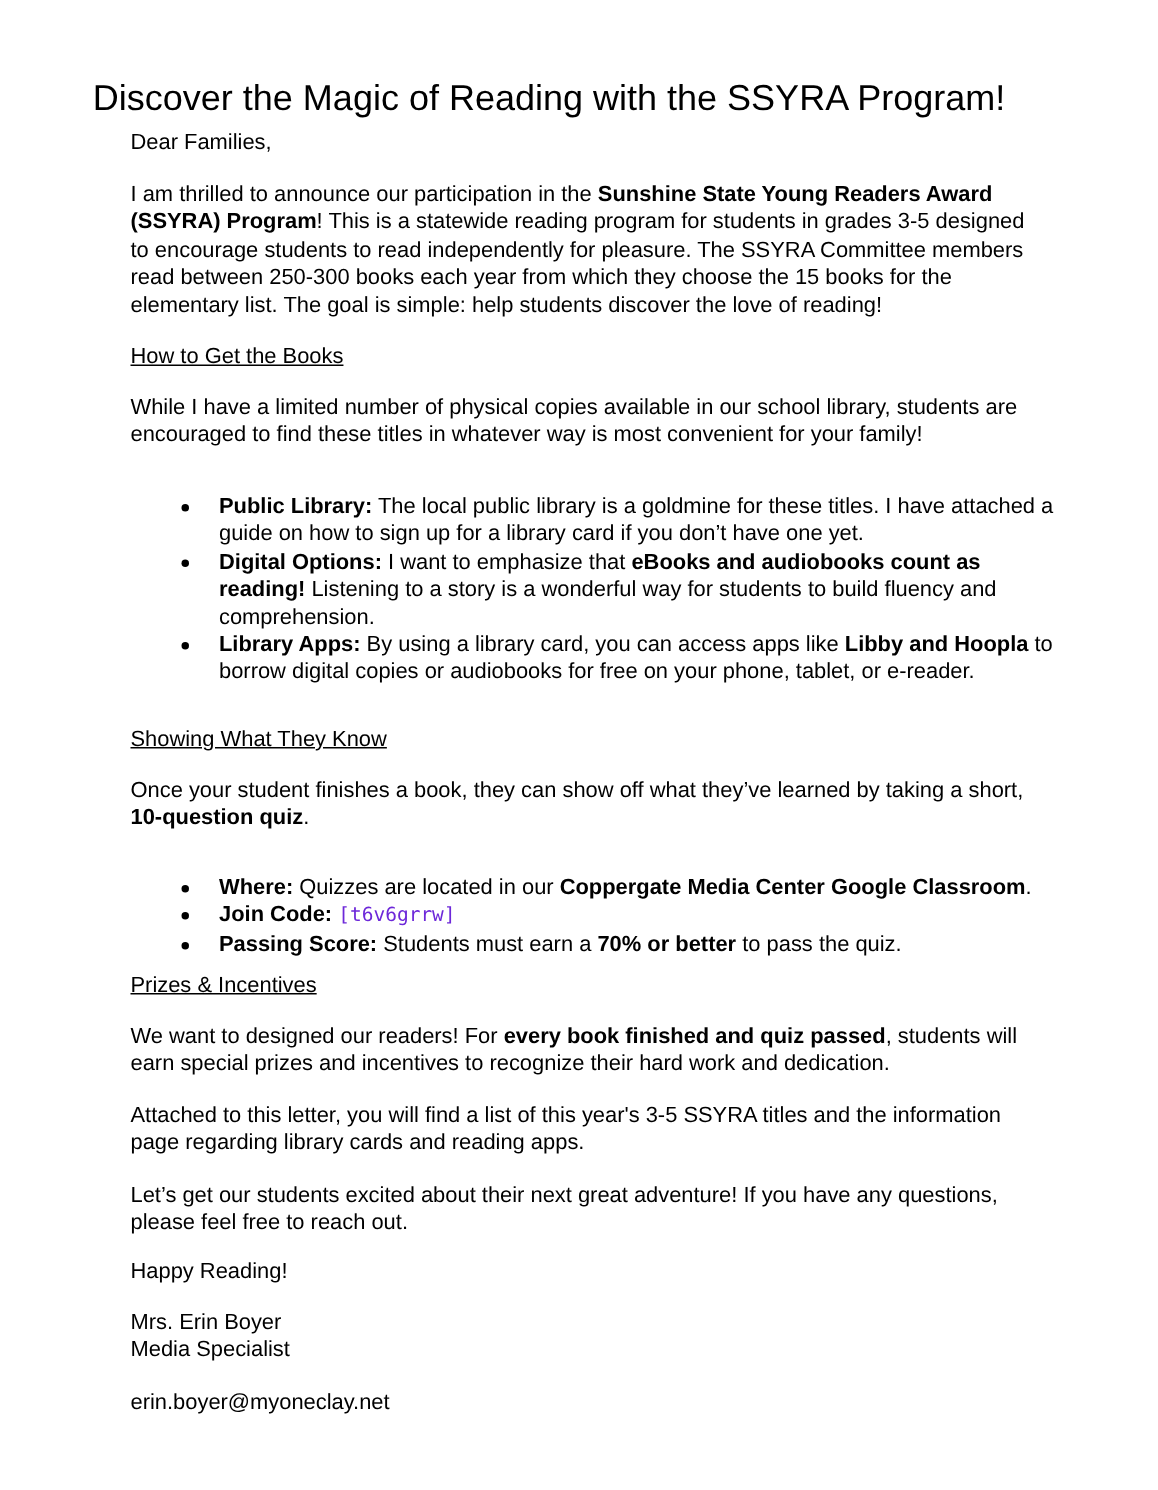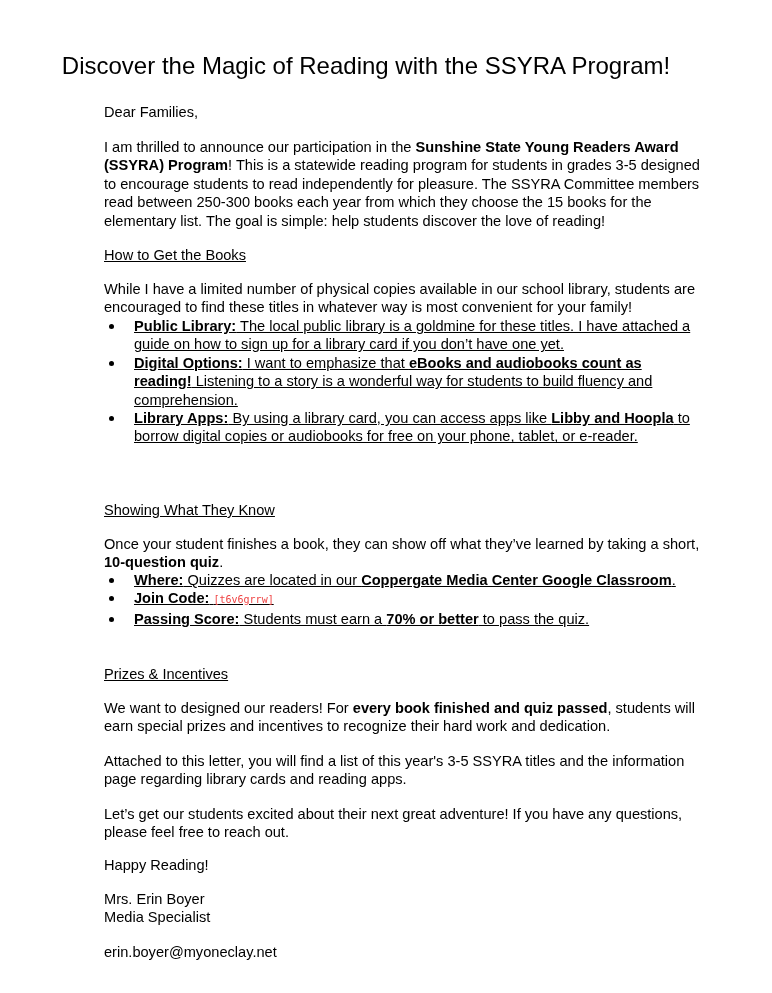--- a/index.html
+++ b/index.html
@@ -6,29 +6,29 @@
     body {
       width: 772px; height: 993px; position: relative; overflow: hidden;
       font-family: "Liberation Sans", sans-serif; color: #000;
       font-size: 14.6px; line-height: 18.4px;
     }
     .page { position: absolute; left: 87px; top: 0; width: 610px; }
     .title {
       position: absolute; left: 0; right: 0; top: 36px; width: 732px; margin-left: -87px;
       text-align: center; font-size: 24px; line-height: 28px; font-weight: normal;
     }
-    .abs { position: absolute; left: 0; width: 610px; margin: 17px; }
+    .abs { position: absolute; left: 0; width: 610px; margin: 0; }
     .h { text-decoration: underline; }
     b { font-weight: bold; }
-    ul { position: absolute; left: 0; margin: 0; padding: 0; list-style: none; width: 610px; text-decoration: underline; }
+    ul { position: absolute; left: 0; margin: 12px; padding: 0; list-style: none; width: 610px; }
     ul li { position: relative; padding-left: 47px; margin: 0; }
     ul li .bullet {
       position: absolute; left: 22px; top: 7px; width: 5px; height: 5px; border-radius: 50%; background: #000;
     }
-    .code { font-family: "DejaVu Sans Mono", monospace; font-size: 10px; color: #ef4444; }
+    .code { font-family: "DejaVu Sans Mono", monospace; font-size: 13px; color: #6d28d9; }
   </style>
 </head>
 <body>
 
 <div class="page">
   <h1 class="title">Discover the Magic of Reading with the SSYRA Program!</h1>
 
   <p class="abs" style="top:86px">Dear Families,</p>
 
   <p class="abs" style="top:121px"><span>I am thrilled to announce our participation in the </span><b>Sunshine State Young Readers Award (SSYRA) Program</b><span>! This is a statewide reading program for students in grades 3-5 designed to encourage students to read independently for pleasure. The SSYRA Committee members read between 250-300 books each year from which they choose the 15 books for the elementary list. The goal is simple: help students discover the love of reading!</span></p>

